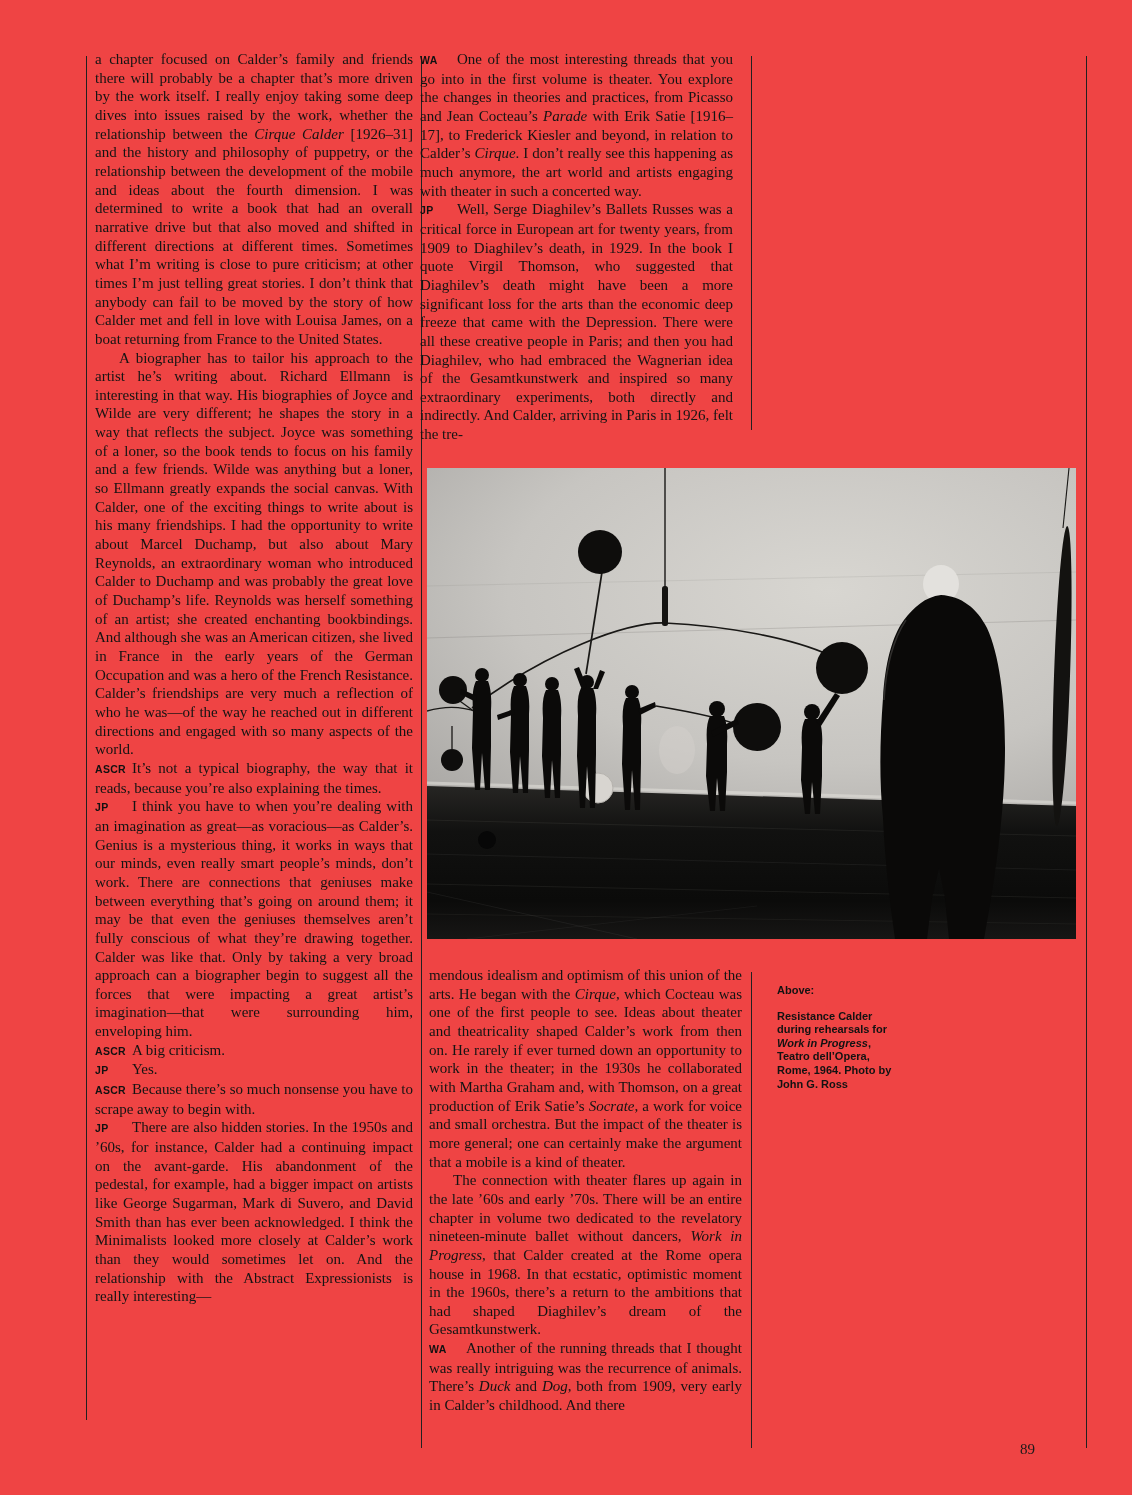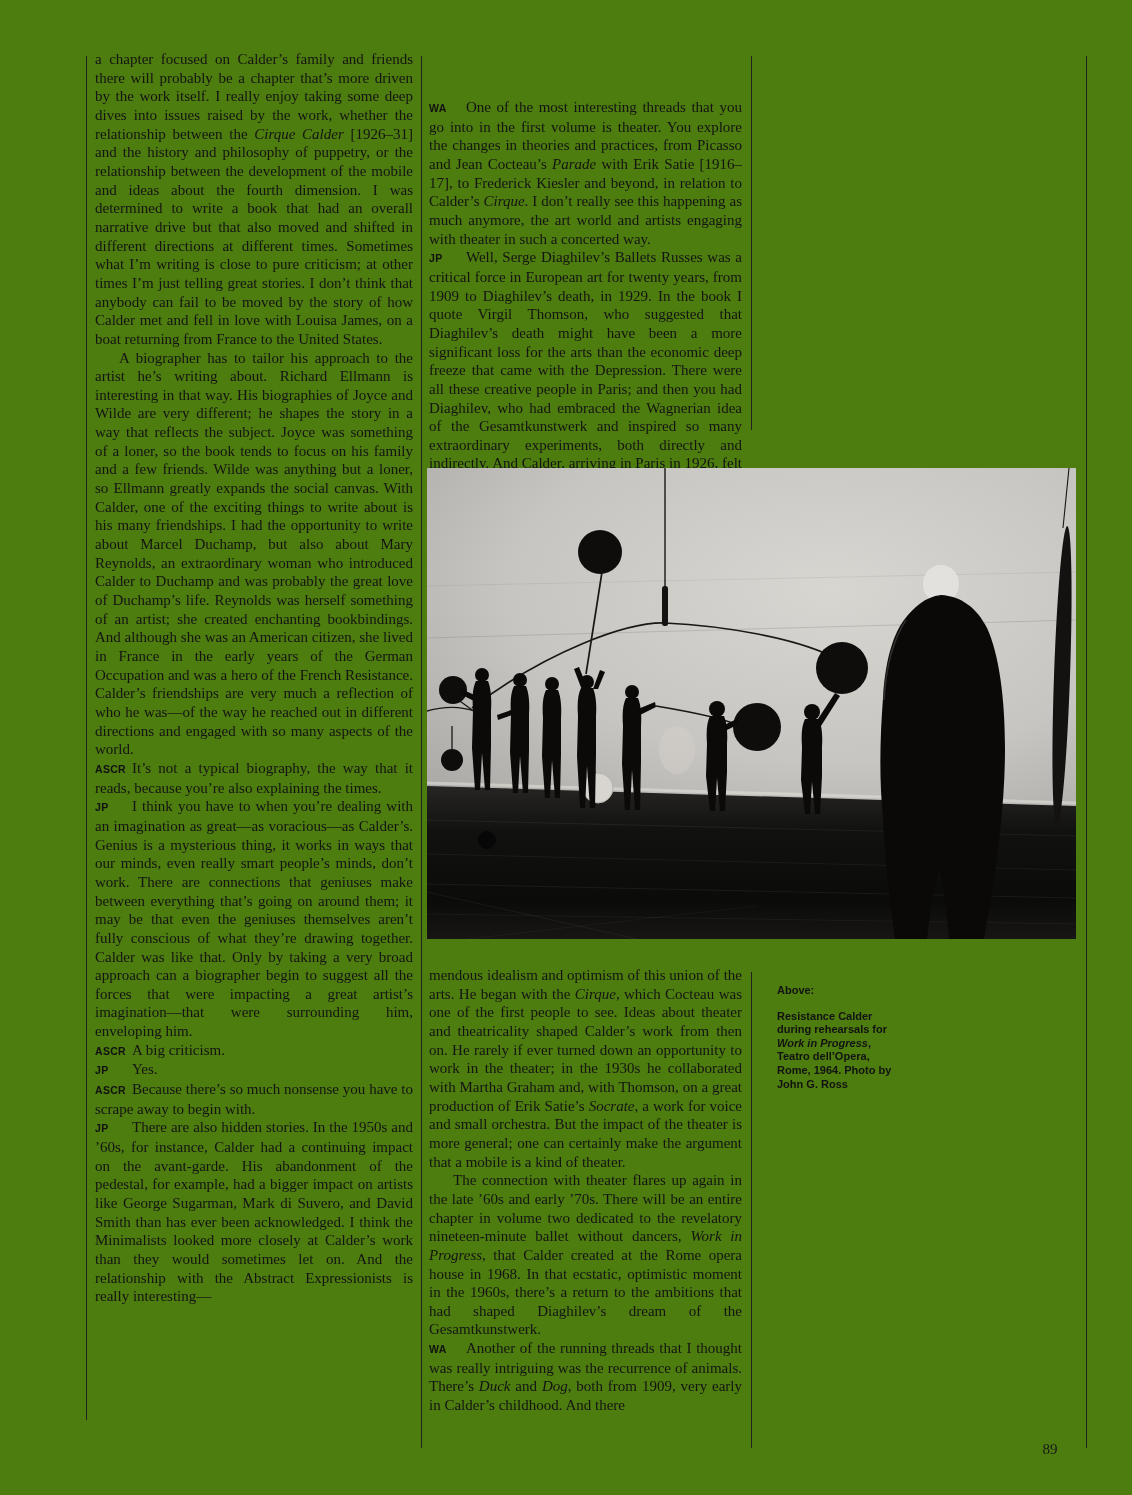--- a/index.html
+++ b/index.html
@@ -1,35 +1,35 @@
 <!DOCTYPE html>
 <html lang="en"><head>
 <meta charset="utf-8">
 <style>
   html,body{margin:0;padding:0;background:#ffffff;}
-  .page{position:relative;width:1132px;height:1495px;background:#4d7c0f;overflow:hidden;
+  .page{position:relative;width:1132px;height:1495px;background:#ef4444;overflow:hidden;
         font-family:"Liberation Serif", serif;color:#161616;}
   .rule{position:absolute;width:1px;background:#222120;}
   .textcol{position:absolute;font-size:15px;line-height:18.65px;text-align:justify;
            hyphens:auto;-webkit-hyphens:auto;color:#141413;}
   .textcol p{margin:0;padding:0;}
   .textcol p.indent{text-indent:24px;}
   .run-label{font-family:"Liberation Sans", sans-serif;font-weight:700;font-size:10.5px;
              letter-spacing:.3px;display:inline-block;min-width:37px;color:#111;}
   .run-italic{font-style:italic;}
   .col1{left:95px;top:50px;width:318px;}
-  .col2top{left:429px;top:50px;width:313px;margin-top:48px;}
+  .col2top{left:420px;top:50px;width:313px;}
   .col2bottom{left:429px;top:966px;width:313px;}
   .photo{position:absolute;left:427px;top:468px;width:649px;height:471px;margin:0;padding:0;}
   .photo svg{display:block;}
   .caption{position:absolute;left:765px;top:972px;width:152px;
            font-family:"Liberation Sans", sans-serif;font-weight:700;font-size:11px;
            line-height:13.6px;color:#121212;text-align:left;}
   .caption p{margin:12px;}
-  .pagenum{position:absolute;left:1020px;top:1441px;width:60px;text-align:center;
+  .pagenum{position:absolute;left:1020px;top:1441px;width:60px;text-align:left;
            font-size:15px;color:#1a1a1a;}
 </style>
 </head>
 <body>
 
 <div class="page">
 
   <div class="rule" style="left:86px;top:56px;height:1364px;"></div>
   <div class="rule" style="left:421px;top:56px;height:1392px;"></div>
   <div class="rule" style="left:751px;top:56px;height:374px;"></div>

